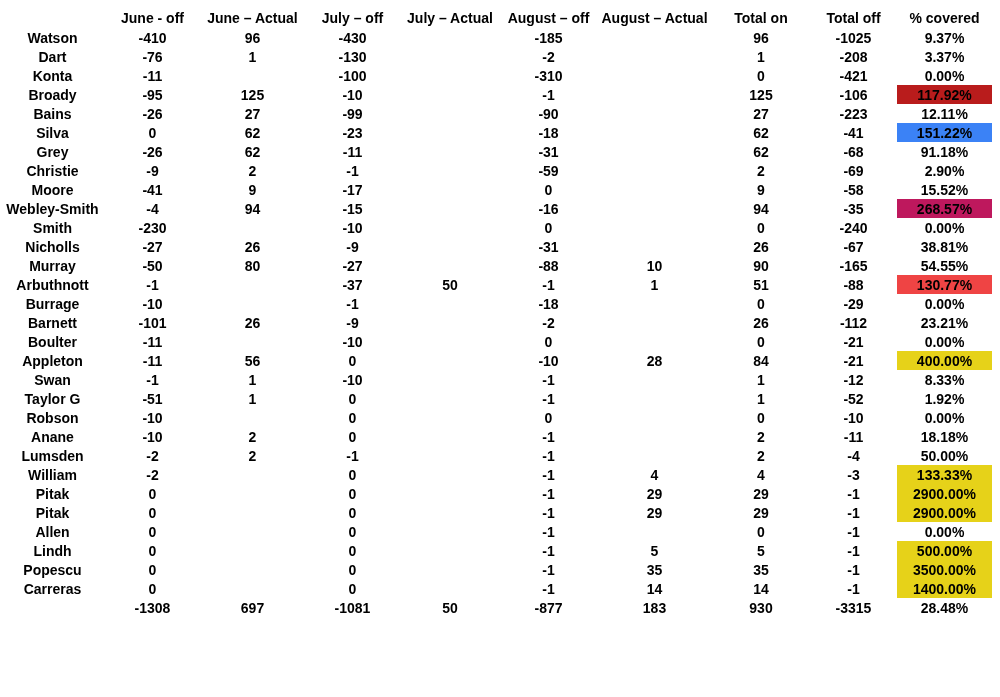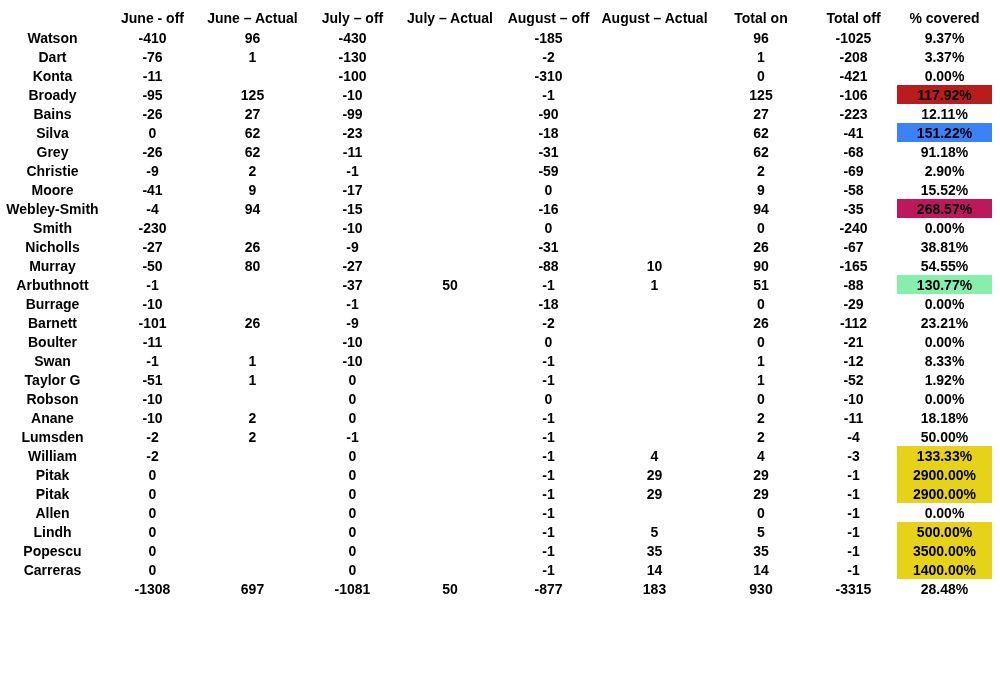--- a/index.html
+++ b/index.html
@@ -224,21 +224,21 @@
         <tr>
           <td>Arbuthnott</td>
           <td>-1</td>
           <td></td>
           <td>-37</td>
           <td>50</td>
           <td>-1</td>
           <td>1</td>
           <td>51</td>
           <td>-88</td>
-          <td style="background: #86efac;">130.77%</td>
+          <td style="background: #ef4444;">130.77%</td>
         </tr>
         <tr>
           <td>Burrage</td>
           <td>-10</td>
           <td></td>
           <td>-1</td>
           <td></td>
           <td>-18</td>
           <td></td>
           <td>0</td>
@@ -261,20 +261,32 @@
           <td>Boulter</td>
           <td>-11</td>
           <td></td>
           <td>-10</td>
           <td></td>
           <td>0</td>
           <td></td>
           <td>0</td>
           <td>-21</td>
           <td>0.00%</td>
+        </tr>
+        <tr>
+          <td>Appleton</td>
+          <td>-11</td>
+          <td>56</td>
+          <td>0</td>
+          <td></td>
+          <td>-10</td>
+          <td>28</td>
+          <td>84</td>
+          <td>-21</td>
+          <td style="background: rgb(230, 210, 25);">400.00%</td>
         </tr>
         <tr>
           <td>Swan</td>
           <td>-1</td>
           <td>1</td>
           <td>-10</td>
           <td></td>
           <td>-1</td>
           <td></td>
           <td>1</td>

